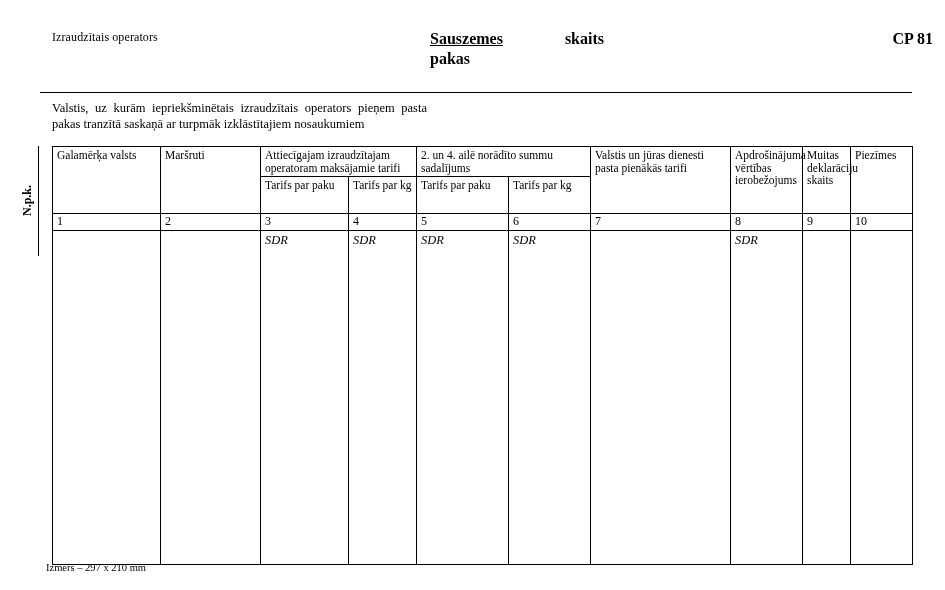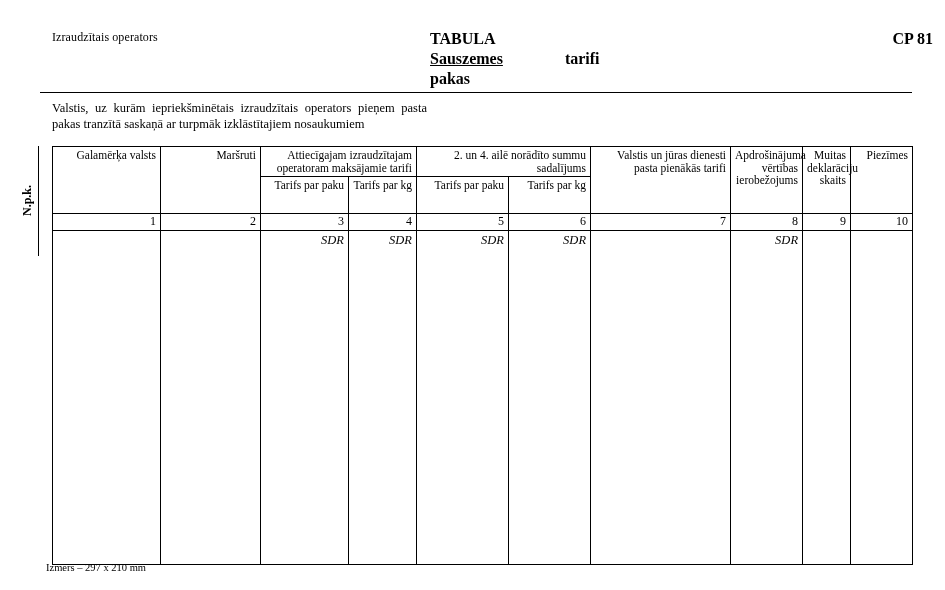--- a/index.html
+++ b/index.html
@@ -108,21 +108,21 @@
     border-collapse: collapse;
     table-layout: fixed;
     width: 860px;
     font-size: 11.5px;
   }
   .tbl td, .tbl th {
     border: 1px solid #000;
     vertical-align: top;
     padding: 2px 4px 2px 4px;
     font-weight: normal;
-    text-align: right;
+    text-align: left;
     line-height: 12.5px;
     margin-left: 8px;
   }
   .hdr-cell { height: 56px; }
   .hdr-cell.split-top { height: 22px; }
   .hdr-cell.split-bot { height: 32px; }
   .num-row td {
     height: 14px;
     font-size: 12px;
     padding-top: 1px;
@@ -146,22 +146,21 @@
   }
 </style>
 </head>
 <body>
 
 <div class="page">
 
   <div class="hdr-left">Izraudzītais operators</div>
 
   <div class="hdr-center">
-    <span class="l1">TABULA</span>
-    <span class="l2"><span class="u">Sauszemes</span><span class="sp"></span><span>tarifi</span></span>
+    <span class="l2"><span class="u">Sauszemes</span><span class="sp"></span><span>skaits</span></span>
     <span class="l3">pakas</span>
   </div>
 
   <div class="hdr-right">CP 81</div>
 
   <div class="rule"></div>
 
   <div class="intro">Valstis, uz kurām iepriekšminētais izraudzītais operators pieņem pasta pakas tranzītā saskaņā ar turpmāk izklāstītajiem nosaukumiem</div>
 
   <div class="vrule"></div>

